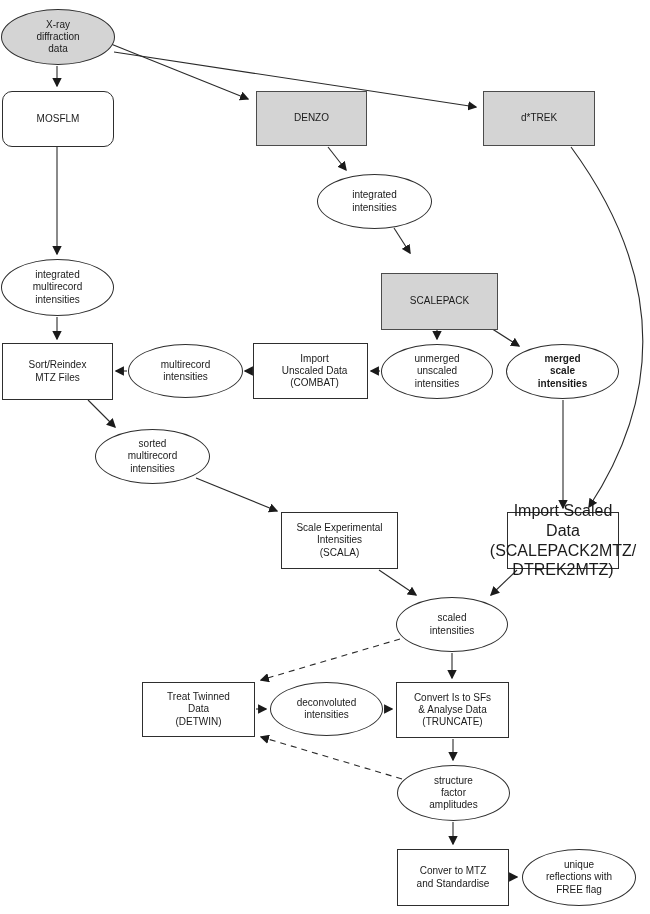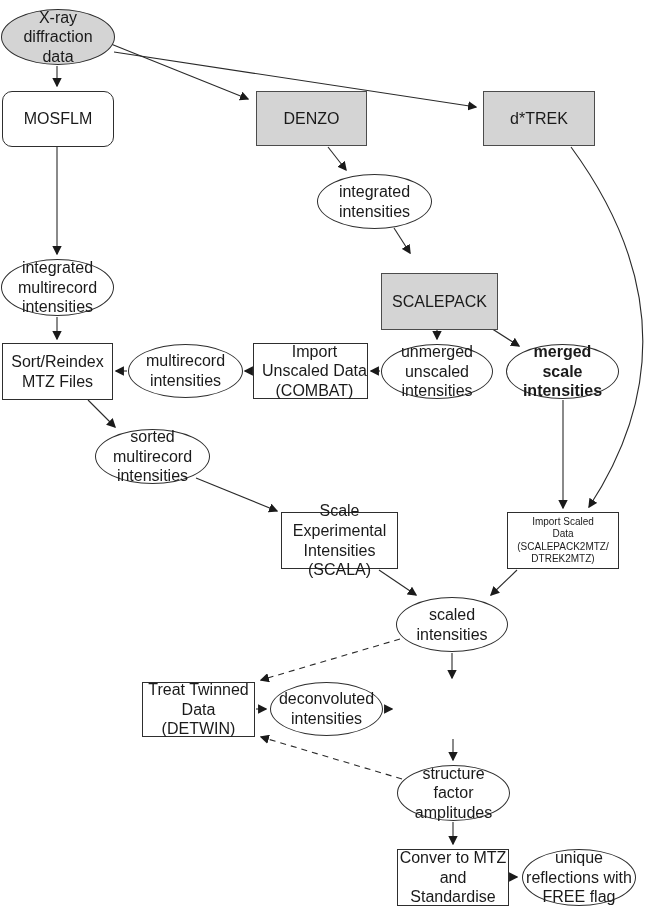--- a/index.html
+++ b/index.html
@@ -16,21 +16,21 @@
     left: 0; top: 0;
     width: 650px; height: 914px;
   }
   .node {
     position: absolute;
     display: flex;
     align-items: center;
     justify-content: center;
     text-align: center;
     white-space: pre-line;
-    font-size: 16px;
+    font-size: 10px;
     line-height: 1.22;
     color: #1a1a1a;
     box-sizing: border-box;
     background: #ffffff;
   }
   .box { border: 1px solid #2e2e2e; }
   .box.gray { background: #d4d4d4; border: 1.5px solid #4c4c4c; }
   .ellipse { border: 1px solid #2e2e2e; border-radius: 50%; }
   .ellipse.gray { background: #d4d4d4; }
   .edge { stroke: #2a2a2a; stroke-width: 1.1; fill: none; }
@@ -113,35 +113,38 @@
 intensities</div>
 
   <div class="node ellipse" style="left:95px; top:429px; width:115px; height:55px;">sorted
 multirecord
 intensities</div>
 
   <div class="node box" style="left:281px; top:512px; width:117px; height:57px;">Scale Experimental
 Intensities
 (SCALA)</div>
 
-  <div class="node box" style="left:507px; top:512px; width:112px; height:57px; font-size:10px;">Import Scaled
+  <div class="node box" style="left:507px; top:512px; width:112px; height:57px; font-size:16px;">Import Scaled
 Data
 (SCALEPACK2MTZ/
 DTREK2MTZ)</div>
 
   <div class="node ellipse" style="left:396px; top:597px; width:112px; height:55px;">scaled
 intensities</div>
 
   <div class="node box" style="left:142px; top:682px; width:113px; height:55px;">Treat Twinned
 Data
 (DETWIN)</div>
 
   <div class="node ellipse" style="left:270px; top:682px; width:113px; height:54px;">deconvoluted
 intensities</div>
 
+  <div class="node box" style="left:396px; top:682px; width:113px; height:56px;">Convert Is to SFs
+&amp; Analyse Data
+(TRUNCATE)</div>
 
   <div class="node ellipse" style="left:397px; top:765px; width:113px; height:56px;">structure
 factor
 amplitudes</div>
 
   <div class="node box" style="left:397px; top:849px; width:112px; height:57px;">Conver to MTZ
 and Standardise</div>
 
   <div class="node ellipse" style="left:522px; top:849px; width:114px; height:57px;">unique
 reflections with

